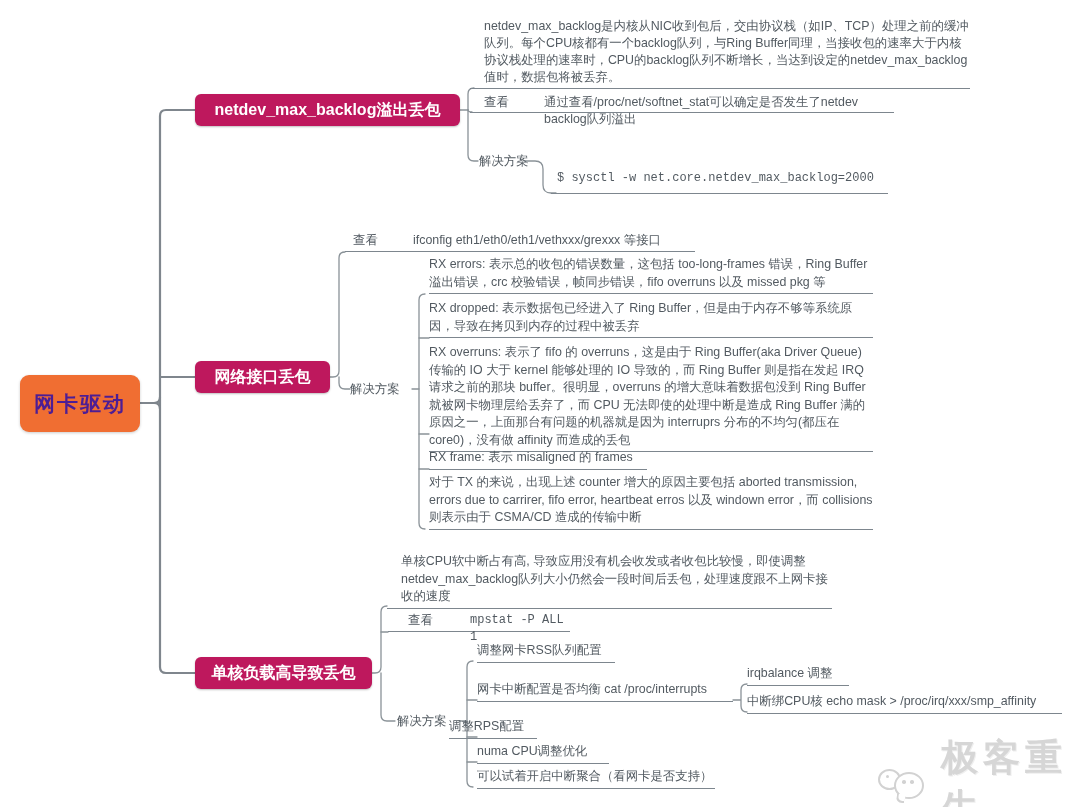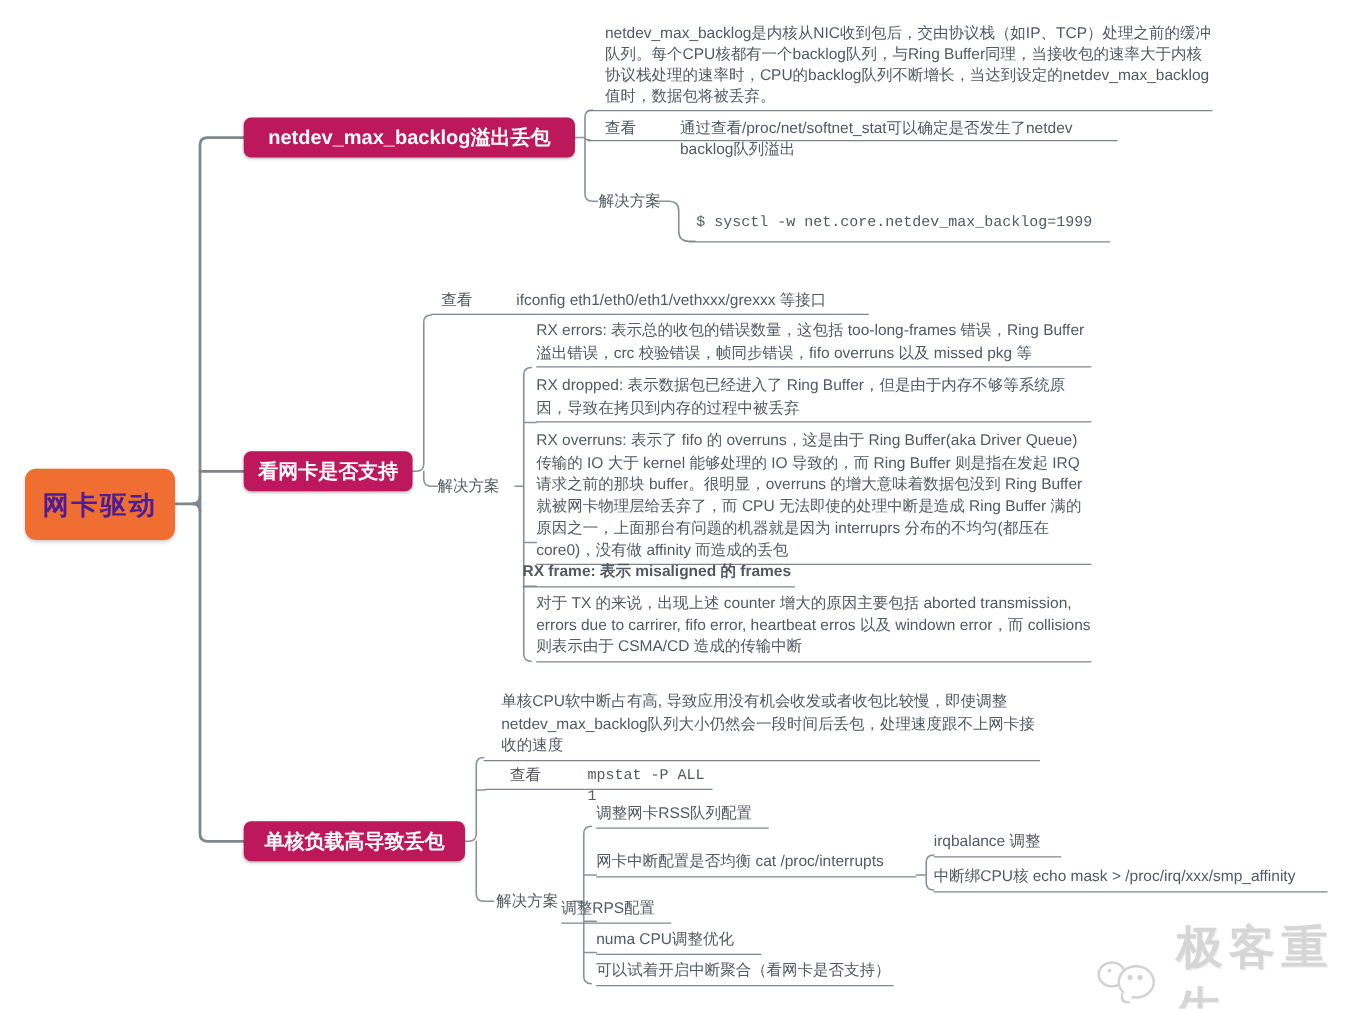--- a/index.html
+++ b/index.html
@@ -75,45 +75,45 @@
       <path d="M467 700 H477"></path>
       <path d="M467 737 H477"></path>
       <path d="M467 762 H477"></path>
       <path d="M733 700 H741 M741 700 V690 Q741 684 747 684 M741 700 V706 Q741 712 747 712"></path>
     </g>
   </svg>
 
   <div class="root" style="left:20px;top:375px;width:120px;height:57px;">网卡驱动</div>
 
   <div class="topic" style="left:195px;top:94px;width:265px;height:32px;">netdev_max_backlog溢出丢包</div>
-  <div class="topic" style="left:195px;top:361px;width:135px;height:32px;">看网卡是否支持</div>
+  <div class="topic" style="left:195px;top:361px;width:135px;height:32px;">网络接口丢包</div>
   <div class="topic" style="left:195px;top:657px;width:177px;height:32px;">单核负载高导致丢包</div>
 
   <div class="node uline" style="left:470px;top:18px;width:500px;padding:0 0 2px 14px;box-sizing:border-box;">netdev_max_backlog是内核从NIC收到包后，交由协议栈（如IP、TCP）处理之前的缓冲队列。每个CPU核都有一个backlog队列，与Ring Buffer同理，当接收包的速率大于内核协议栈处理的速率时，CPU的backlog队列不断增长，当达到设定的netdev_max_backlog值时，数据包将被丢弃。</div>
 
   <div class="node row uline" style="left:470px;top:94px;width:424px;height:19px;padding-left:14px;">
     <span class="lab">查看</span>
     <span>通过查看/proc/net/softnet_stat可以确定是否发生了netdev backlog队列溢出</span>
   </div>
 
   <div class="node" style="left:479px;top:153px;">解决方案</div>
-  <div class="node mono" style="left:557px;top:170px;width:340px;">$ sysctl -w net.core.netdev_max_backlog=1999</div>
+  <div class="node mono" style="left:557px;top:170px;width:340px;">$ sysctl -w net.core.netdev_max_backlog=2000</div>
   <div class="node uline" style="left:551px;top:176px;width:337px;height:17px;"></div>
 
   <div class="node row uline" style="left:345px;top:232px;width:350px;height:20px;padding-left:8px;">
     <span class="lab">查看</span>
     <span>ifconfig eth1/eth0/eth1/vethxxx/grexxx 等接口</span>
   </div>
 
   <div class="node" style="left:350px;top:381px;">解决方案</div>
 
   <div class="node item uline" style="left:429px;top:300px;width:444px;">RX dropped: 表示数据包已经进入了 Ring Buffer，但是由于内存不够等系统原因，导致在拷贝到内存的过程中被丢弃</div>
   <div class="node item uline" style="left:429px;top:256px;width:444px;">RX errors: 表示总的收包的错误数量，这包括 too-long-frames 错误，Ring Buffer 溢出错误，crc 校验错误，帧同步错误，fifo overruns 以及 missed pkg 等</div>
   <div class="node item uline" style="left:429px;top:344px;width:444px;">RX overruns: 表示了 fifo 的 overruns，这是由于 Ring Buffer(aka Driver Queue)传输的 IO 大于 kernel 能够处理的 IO 导致的，而 Ring Buffer 则是指在发起 IRQ 请求之前的那块 buffer。很明显，overruns 的增大意味着数据包没到 Ring Buffer 就被网卡物理层给丢弃了，而 CPU 无法即使的处理中断是造成 Ring Buffer 满的原因之一，上面那台有问题的机器就是因为 interruprs 分布的不均匀(都压在 core0)，没有做 affinity 而造成的丢包</div>
-  <div class="node item uline" style="left:418px;top:449px;width:218px;font-weight:bold;">RX frame: 表示 misaligned 的 frames</div>
+  <div class="node item uline" style="left:429px;top:449px;width:218px;">RX frame: 表示 misaligned 的 frames</div>
   <div class="node item uline" style="left:429px;top:474px;width:444px;">对于 TX 的来说，出现上述 counter 增大的原因主要包括 aborted transmission, errors due to carrirer, fifo error, heartbeat erros 以及 windown error，而 collisions 则表示由于 CSMA/CD 造成的传输中断</div>
 
   <div class="node uline" style="left:387px;top:553px;width:445px;padding:0 0 2px 14px;box-sizing:border-box;line-height:17.5px;">单核CPU软中断占有高, 导致应用没有机会收发或者收包比较慢，即使调整netdev_max_backlog队列大小仍然会一段时间后丢包，处理速度跟不上网卡接收的速度</div>
 
   <div class="node row uline" style="left:388px;top:612px;width:182px;height:20px;padding-left:20px;">
     <span class="lab" style="flex-basis:62px;">查看</span>
     <span class="mono">mpstat -P ALL 1</span>
   </div>
 
   <div class="node" style="left:397px;top:713px;">解决方案</div>

